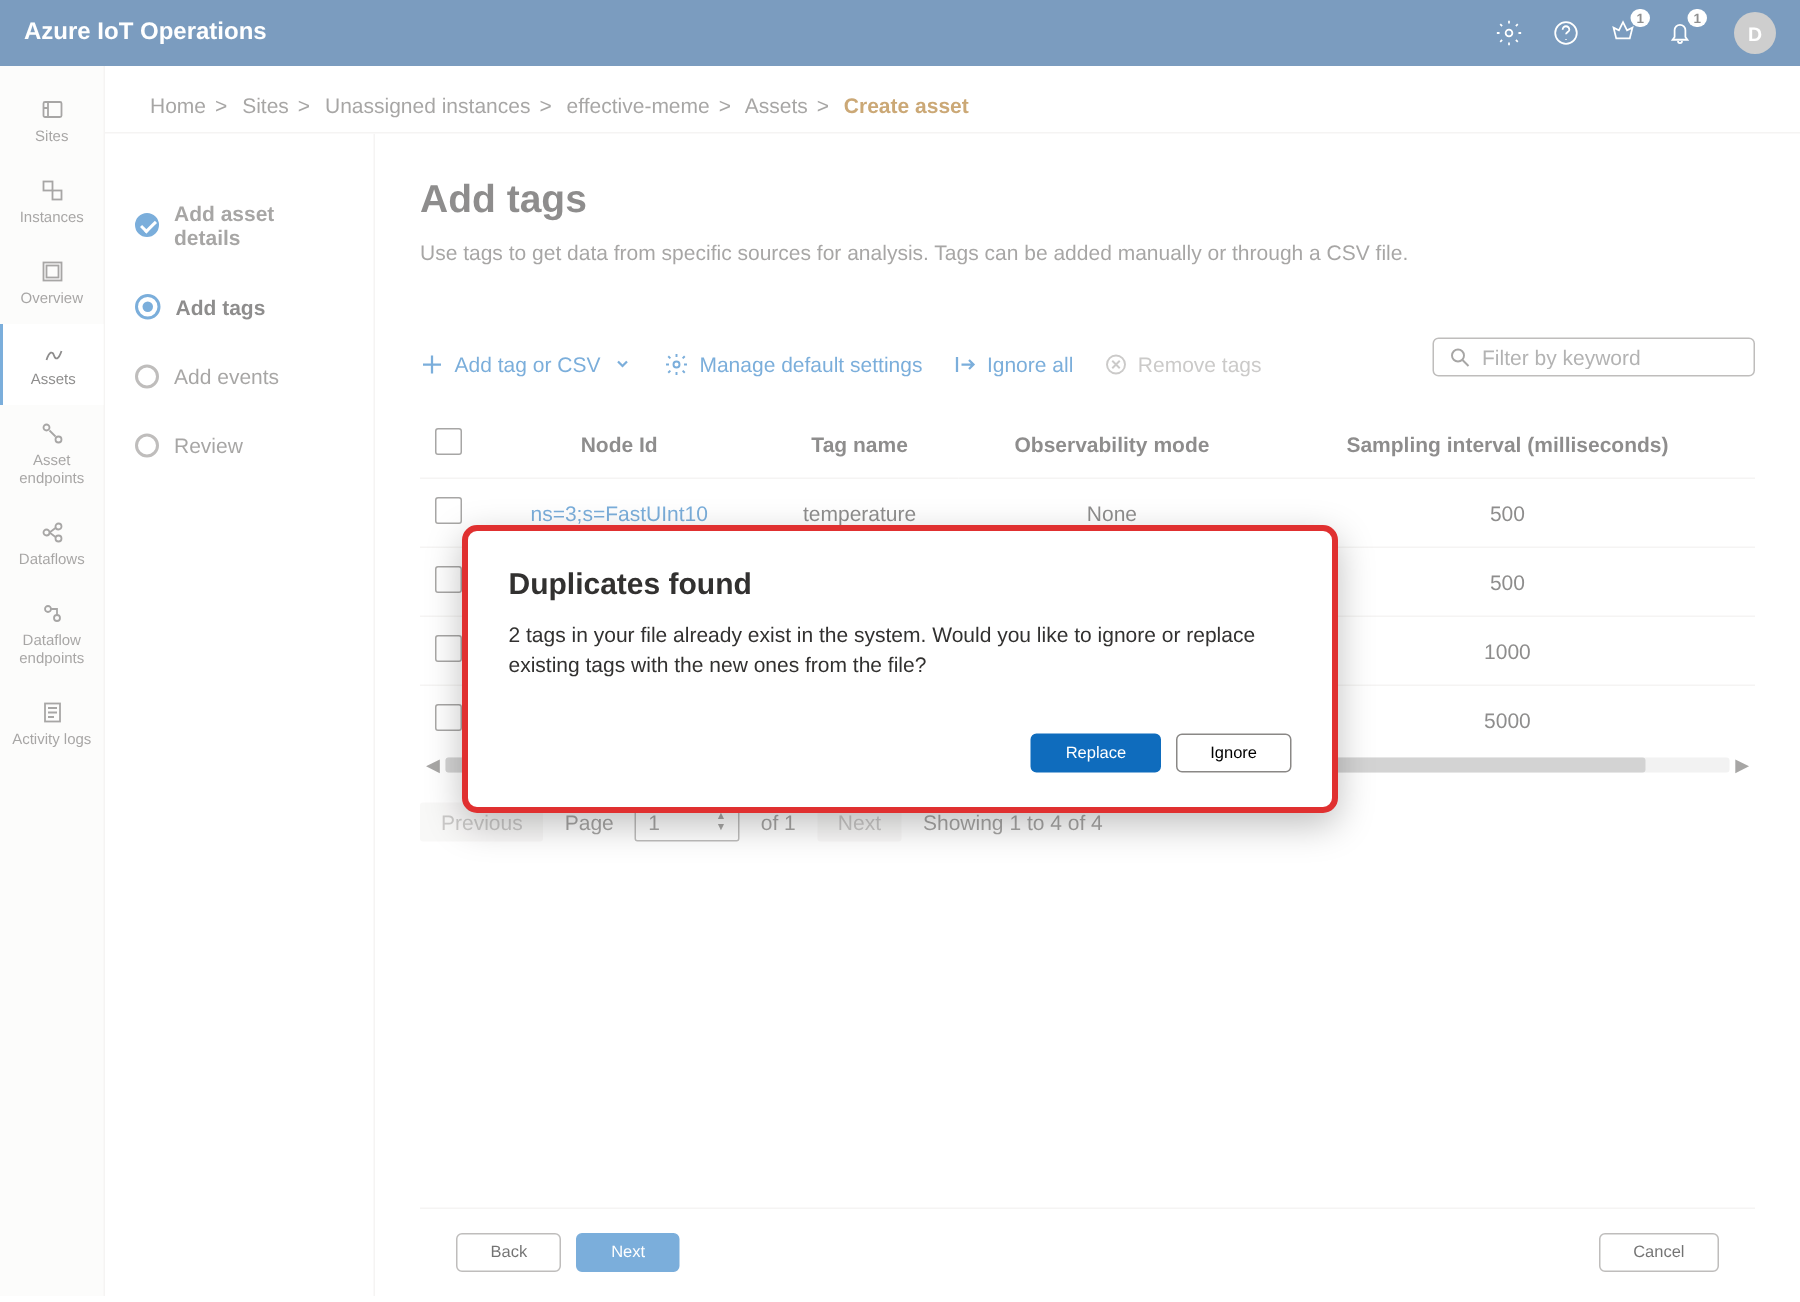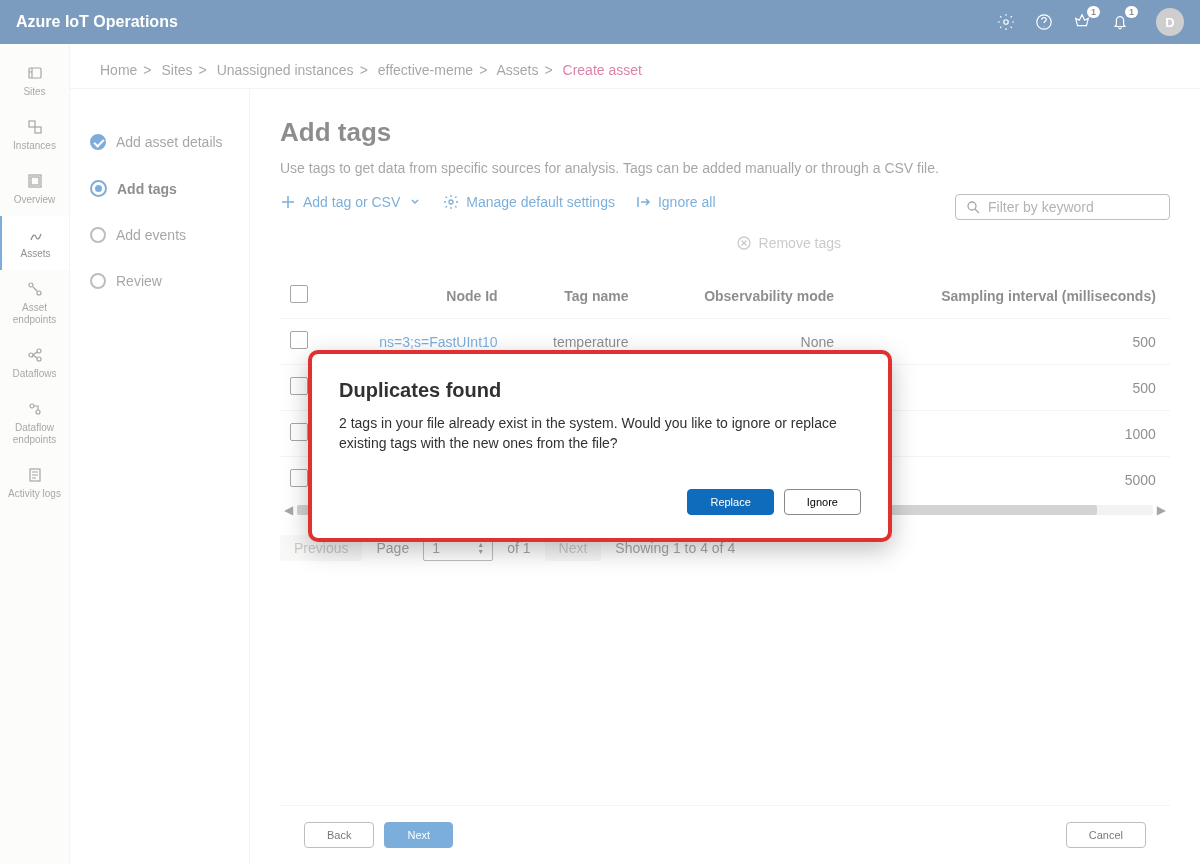--- a/index.html
+++ b/index.html
@@ -16,50 +16,50 @@
 
 .nav-rail { width: 70px; background: #faf9f8; border-right: 1px solid #edebe9; display: flex; flex-direction: column; padding-top: 10px; }
 .nav-item { display: flex; flex-direction: column; align-items: center; gap: 4px; padding: 10px 2px; font-size: 10px; color: #605e5c; cursor: pointer; text-align:center; line-height:1.2;}
 .nav-item.active { border-left: 2px solid #0f6cbd; background: #fff; color: #323130; }
 .nav-icon { width: 18px; height: 18px; display:flex; align-items:center; justify-content:center;}
 
 .content { flex: 1; display: flex; flex-direction: column; overflow: hidden; }
 
 .breadcrumb { padding: 18px 30px 10px; font-size: 14px; color: #605e5c; }
 .breadcrumb span.sep { margin: 0 6px; }
-.breadcrumb .current { color: #be185d; font-weight: 400; }
+.breadcrumb .current { color: #a16207; font-weight: 700; }
 
 .main-row { flex: 1; display: flex; border-top: 1px solid #edebe9; overflow:hidden;}
 
 .wizard-steps { width: 180px; padding: 30px 20px; border-right: 1px solid #edebe9; }
 .step { display: flex; align-items: center; gap: 10px; padding: 15px 0; font-size: 14px; color: #605e5c; cursor: pointer; }
-.step.done { color: #605e5c; }
+.step.done { color: #605e5c; font-weight: bold; }
 .step.active { font-weight: 600; color: #323130; }
 .step-dot { width: 16px; height: 16px; border-radius: 50%; border: 2px solid #8a8886; flex-shrink: 0; }
 .step.active .step-dot { border-color: #0f6cbd; background:#0f6cbd; box-shadow: inset 0 0 0 3px #fff; border:none; width:17px; height:17px; background:#0f6cbd; border:2px solid #0f6cbd;}
 .step.active .step-dot::after{content:''; display:block; width:7px;height:7px; background:#0f6cbd; border-radius:50%; margin:3px auto;}
 .step.done .step-dot { background: #0f6cbd; border-color: #0f6cbd; position:relative;}
 .step.done .step-dot::after{content:''; position:absolute; left:4px; top:1px; width:4px; height:8px; border:solid #fff; border-width:0 2px 2px 0; transform:rotate(45deg);}
 .step.active .step-dot{background:#fff; border:2px solid #0f6cbd; position:relative;}
 
 .main-panel { flex: 1; padding: 28px 30px 0; display: flex; flex-direction: column; overflow:hidden;}
 .panel-title { font-size: 26px; font-weight: 600; margin-bottom: 12px; }
 .panel-desc { font-size: 14px; color: #605e5c; margin-bottom: 18px; }
 
-.toolbar { display: flex; align-items: flex-start; gap: 20px; margin-bottom: 22px; }
+.toolbar { display: flex; align-items: flex-end; gap: 20px; margin-bottom: 22px; }
 .tb-btn { display: flex; align-items: center; gap: 7px; color: #0f6cbd; cursor: pointer; font-size: 14px; }
 .tb-btn.disabled { color: #a19f9d; cursor: default; margin-top: 41px; }
 .tb-icon { width: 16px; height: 16px; display:inline-flex; align-items:center; justify-content:center;}
 .spacer { flex: 1; }
 .filter-box { border: 1px solid #8a8886; border-radius: 4px; padding: 4px 10px; display: flex; align-items: center; gap: 8px; width: 215px; color:#605e5c;}
 .filter-box input { border: none; outline: none; font-size: 14px; width: 100%; }
 
 .table-wrap { flex: 1; overflow-x: auto; }
 table { border-collapse: collapse; width: 100%; min-width: 940px; }
-th, td { text-align: right; padding: 12px 10px; font-size: 14px; border-bottom: 1px solid #edebe9; white-space: nowrap; }
+th, td { text-align: center; padding: 12px 10px; font-size: 14px; border-bottom: 1px solid #edebe9; white-space: nowrap; }
 th { font-weight: 600; color: #323130; }
 .chk { width: 30px; }
 .checkbox { width: 18px; height: 18px; border: 1px solid #605e5c; border-radius: 2px; display:inline-block; }
 .link { color: #0f6cbd; cursor: pointer; }
 
 .scroll-ind { display:flex; align-items:center; margin-top:4px;}
 .scroll-arrow{color:#605e5c; font-size:12px; padding:0 4px;}
 .scroll-track{flex:1; height:10px; background:#e8e8e8; position:relative; border-radius:2px;}
 .scroll-thumb{position:absolute; left:0; width:800px; height:100%; background:#b0b0b0; border-radius:2px;}
 

